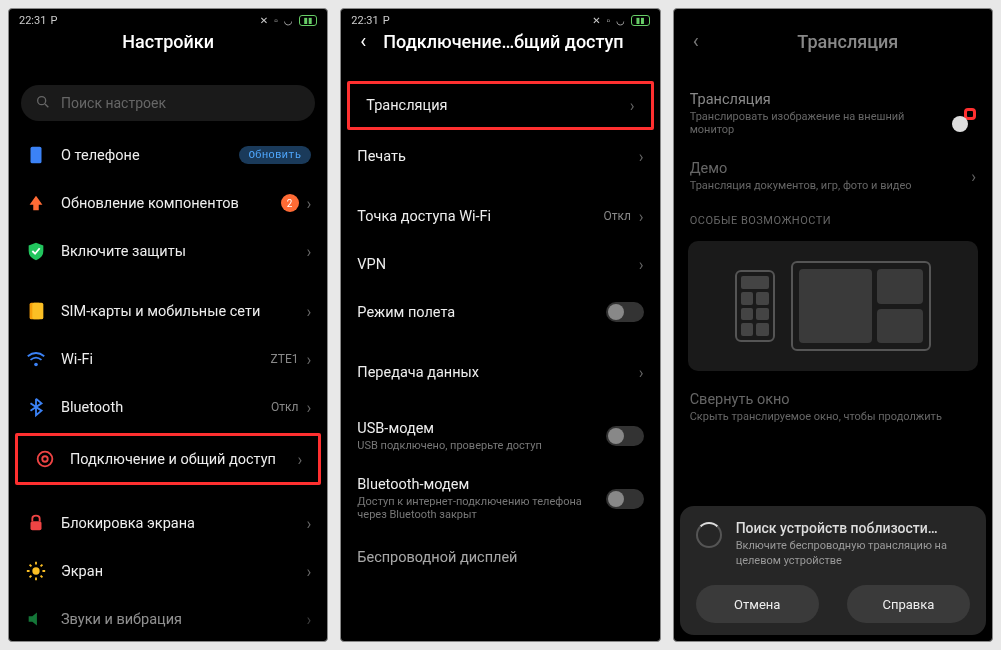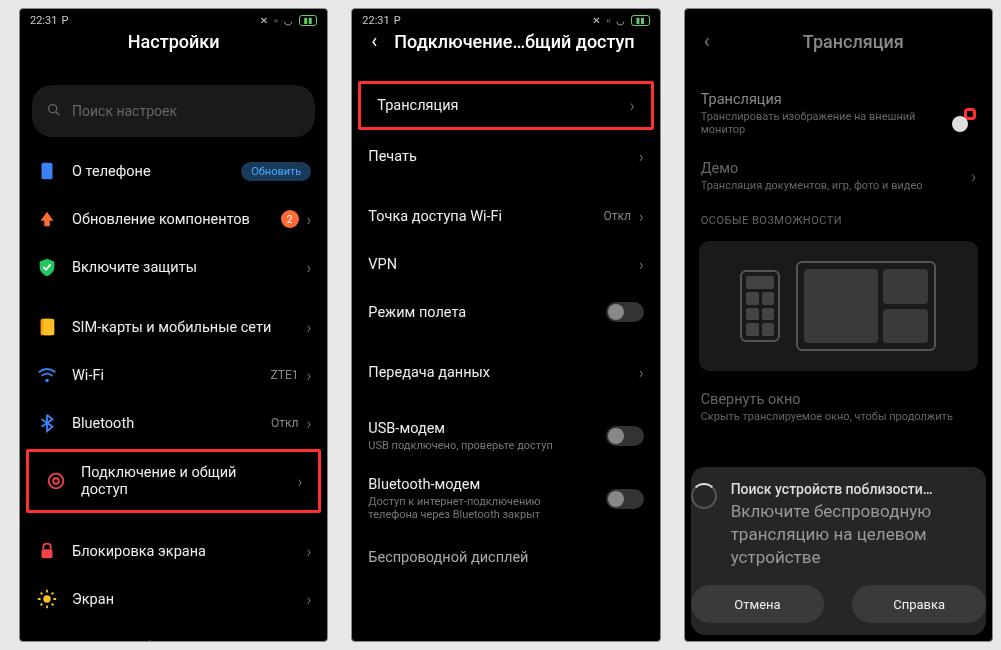--- a/index.html
+++ b/index.html
@@ -16,21 +16,20 @@
     width: 322px;
     height: 634px;
     background: #000;
     border: 1px solid #888;
     border-radius: 4px;
     color: #e8e8e8;
     display: flex;
     flex-direction: column;
     overflow: hidden;
     position: relative;
-    margin-left: 11px;
   }
   .statusbar {
     height: 22px;
     display: flex;
     align-items: center;
     padding: 0 10px;
     font-size: 11px;
     color: #ccc;
   }
   .statusbar .sb-left { flex: 0 0 auto; display: flex; align-items: center; gap: 4px; }
@@ -50,21 +49,21 @@
     text-align: center;
   }
   .header.has-back h1 { text-align: left; }
   .back-btn {
     width: 20px; height: 20px;
     display: flex; align-items: center; justify-content: center;
     font-size: 20px; color: #fff;
   }
   .search-bar {
     margin: 6px 12px 10px;
-    height: 52px;
+    height: 36px;
     background: #1a1a1a;
     border-radius: 20px;
     display: flex;
     align-items: center;
     padding: 0 14px;
     gap: 10px;
     color: #666;
     font-size: 14px;
   }
   .content { flex: 1; overflow: hidden; }
@@ -102,20 +101,21 @@
   .chev {
     color: #666;
     font-size: 16px;
   }
   .pill {
     background: #1a3a5a;
     color: #4fa8ff;
     font-size: 11px;
     padding: 3px 10px;
     border-radius: 12px;
+    font-family: Liberation Mono, monospace;
   }
   .badge-dot {
     width: 18px; height: 18px;
     border-radius: 50%;
     background: #ff6b35;
     color: #fff;
     font-size: 10px;
     display: flex;
     align-items: center;
     justify-content: center;
@@ -181,39 +181,39 @@
     gap: 5px;
     padding: 6px;
   }
   .illus-tv .sq { background: #3a3a3a; border-radius: 4px; }
   .illus-tv .sq.big { grid-row: span 2; }
   .dialog {
     position: absolute;
     bottom: 6px; left: 6px; right: 6px;
     background: #262626;
     border-radius: 14px;
-    padding: 14px 0 12px;
+    padding: 14px 16px 12px;
     color: #ddd;
   }
   .dialog-top {
     display: flex;
     gap: 14px;
     align-items: flex-start;
     margin-bottom: 16px;
   }
   .spinner {
     width: 26px; height: 26px;
     border: 2px solid #555;
     border-top-color: #ddd;
     border-radius: 50%;
     flex-shrink: 0;
     margin-top: 2px;
   }
   .dialog-title { font-size: 14px; font-weight: 500; margin-bottom: 3px; }
-  .dialog-sub { font-size: 17px; color: #999; line-height: 1.35; }
+  .dialog-sub { font-size: 11px; color: #999; line-height: 1.35; }
   .dialog-btns {
     display: flex;
     gap: 28px;
   }
   .dlg-btn {
     flex: 1;
     height: 38px;
     background: #3a3a3a;
     border-radius: 20px;
     display: flex;

